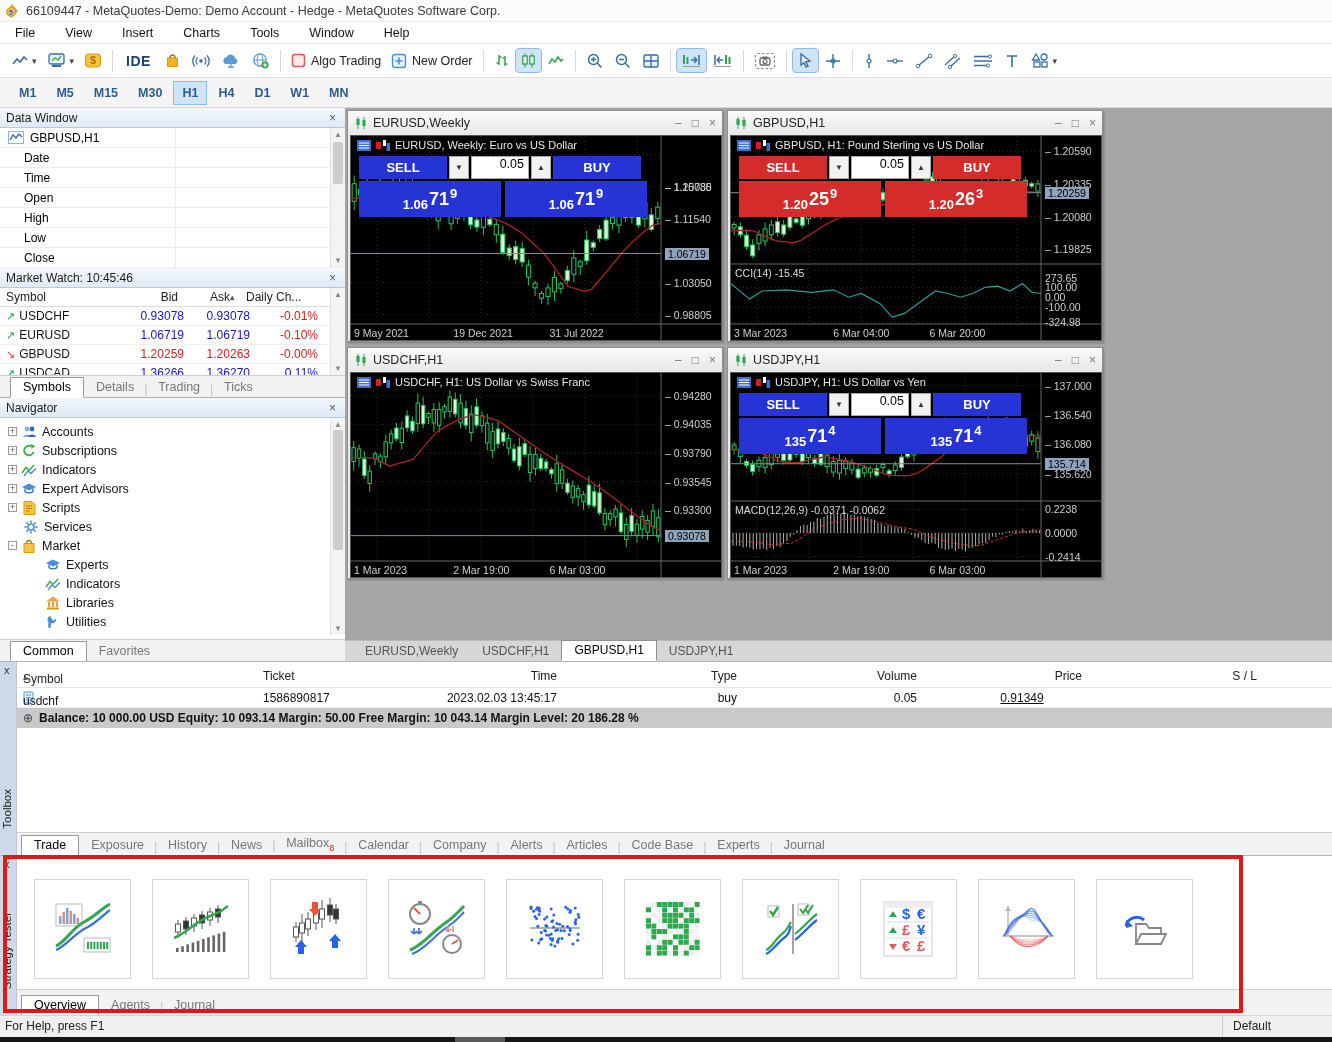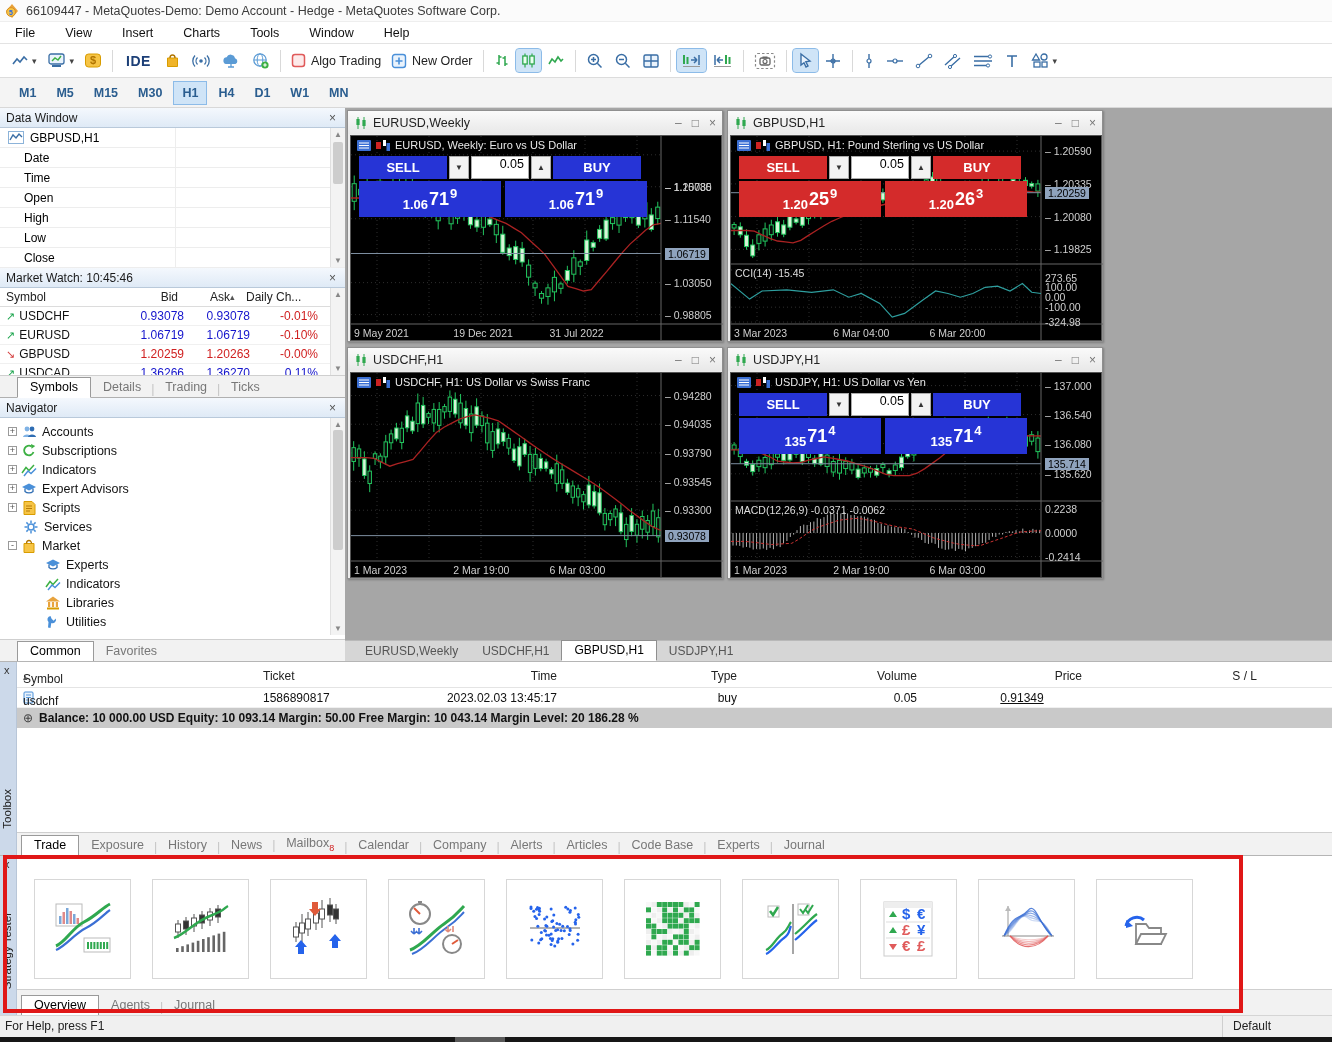--- a/index.html
+++ b/index.html
@@ -34,21 +34,21 @@
   .scrollv { position:absolute; right:0; top:0; bottom:0; width:15px; background:#f3f3f3; border-left:1px solid #e0e0e0; font-size:8px; color:#888; text-align:center; }
   .scrollv .up { position:absolute; top:2px; left:0; right:0; }
   .scrollv .dn { position:absolute; bottom:2px; left:0; right:0; }
   .scrollv .thumb { position:absolute; left:2px; right:2px; top:14px; height:42px; background:#cdcdcd; border-radius:2px; }
   .mwhead { height:19px; display:flex; align-items:center; border-bottom:1px solid #dcdcdc; font-size:12px; color:#222; position:relative; }
   .mwrow { height:19px; display:flex; align-items:center; border-bottom:1px solid #f0f0f0; font-size:12px; }
   .mwrow .sym { width:118px; padding-left:6px; color:#111; display:flex; align-items:center; gap:4px;}
   .mwrow .bid, .mwrow .ask { width:66px; text-align:right; }
   .mwrow .chg { width:72px; text-align:right; padding-right:4px; }
   .c-blue { color:#1414cc; } .c-red { color:#d02020; }
-  .tabsrow { height:22px; background:#f2f2f2; border-top:1px solid #cfcfcf; display:flex; align-items:flex-end; padding-left:17px; }
+  .tabsrow { height:22px; background:#f2f2f2; border-top:1px solid #cfcfcf; display:flex; align-items:flex-end; padding-left:10px; }
   .tab { padding:2px 12px 3px; color:#777; font-size:12.5px; position:relative; }
   .tab.active { background:#fff; border:1px solid #9a9a9a; border-bottom:1px solid #fff; color:#000; margin-bottom:-1px; }
   .tab .pipe { position:absolute; left:-2px; top:4px; color:#c5c5c5; }
   .navrow { height:19px; display:flex; align-items:center; font-size:12.5px; color:#111; }
   .navrow .expbox { width:9px; height:9px; border:1px solid #9a9a9a; font-size:9px; line-height:7px; text-align:center; color:#555; margin-right:4px; background:#fff; }
   .navrow svg { margin-right:5px; }
 
   
   .mdi { position:absolute; left:345px; top:108px; width:987px; height:532px; background:#a6a6a6; }
   .chart-tabs { position:absolute; left:345px; top:640px; width:987px; height:21px; background:#d6d6d6; border-top:1px solid #b9b9b9; display:flex; align-items:flex-end; padding-left:8px; }

